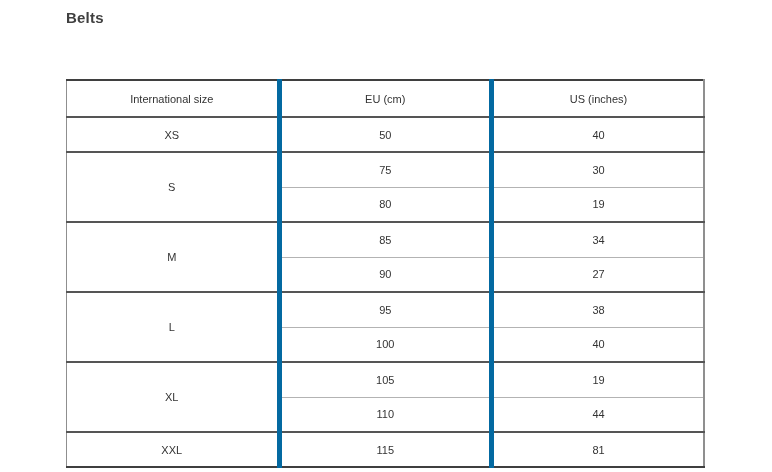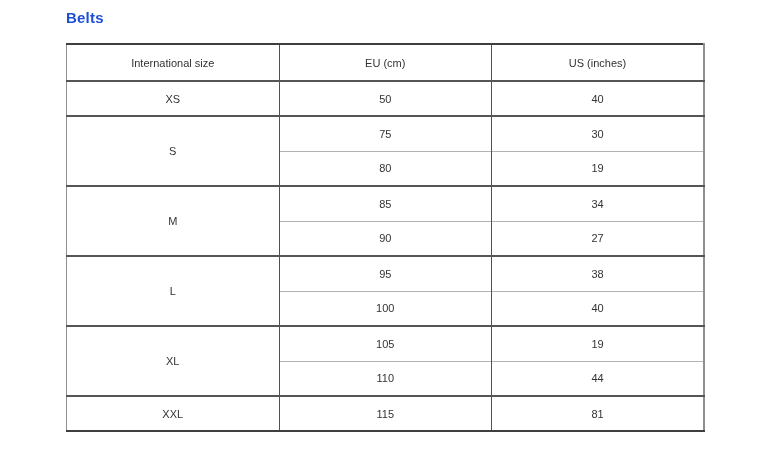--- a/index.html
+++ b/index.html
@@ -14,50 +14,51 @@
     height: 472px;
     background: #ffffff;
     overflow: hidden;
   }
   .title {
     position: absolute;
     left: 66px;
     top: 9px;
     font-size: 15px;
     font-weight: 700;
-    color: #1d4ed8;
+    color: #404040;
     letter-spacing: 0.2px;
   }
   table.size-chart {
     position: absolute;
     left: 66px;
     top: 43px;
     width: 639px;
     border-collapse: collapse;
     table-layout: fixed;
   }
   table.size-chart {
     border-left: 1px solid #8f8f8f;
     border-right: 2px solid #8f8f8f;
     border-top: 2px solid #3f3f3f;
     border-bottom: 2px solid #3f3f3f;
+    margin-top: 36px;
   }
   th, td {
     padding: 0;
     font-weight: 400;
     font-size: 11px;
     color: #333333;
     text-align: center;
     vertical-align: middle;
     background: #ffffff;
   }
   thead tr { height: 37px; }
   tbody tr { height: 35px; }
   
-  .col-eu, .col-us { border-left: 1px solid #0369a1; text-align: center; }
+  .col-eu, .col-us { border-left: 5px solid #0369a1; text-align: center; }
   
   tr.group-start > th,
   tr.group-start > td { border-top: 2px solid #555555; }
   
   td.sub { border-top: 1px solid #b3b3b3; }
 </style>
 </head>
 <body>
 
 <div class="page">

